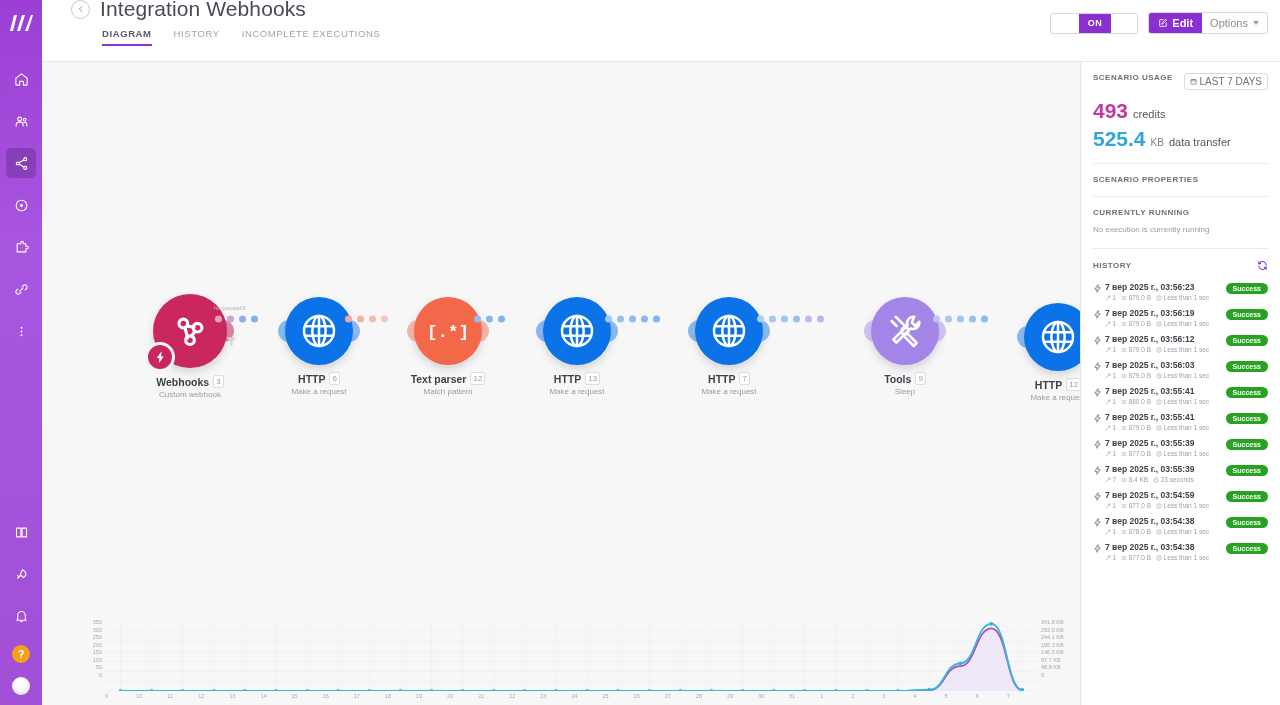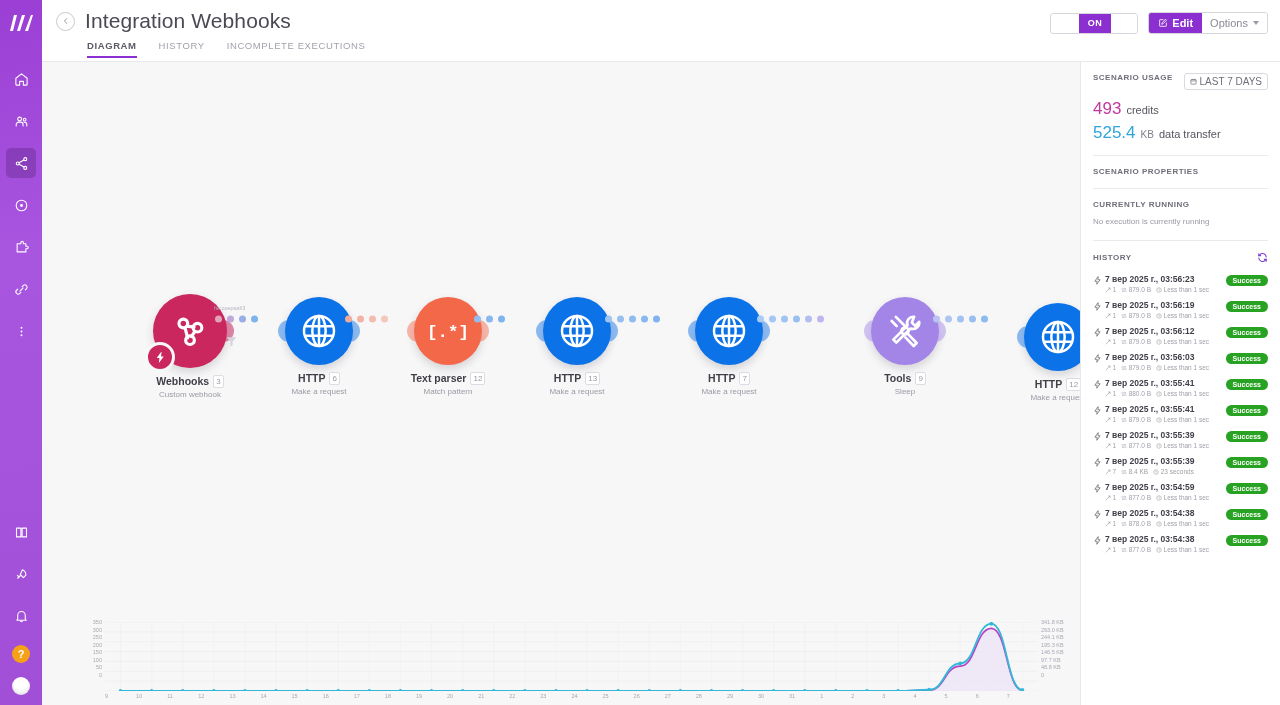--- a/index.html
+++ b/index.html
@@ -44,21 +44,21 @@
     width: 18px; height: 18px; border-radius: 50%;
     background: radial-gradient(circle at 50% 35%, #ffffff 40%, #d9d9de 100%);
     margin: 6px 0 2px; cursor: pointer;
   }
 
   
   .main { flex: 1; height: 705px; display: flex; flex-direction: column; position: relative; }
 
   .topbar {
     height: 62px; background: #fff; border-bottom: 1px solid #e8e8ec;
-    display: flex; align-items: flex-start; padding: 0; position: relative;
+    display: flex; align-items: flex-end; padding: 15px; position: relative;
     flex: 0 0 62px;
   }
   .topbar-left { padding-left: 14px; padding-top: 9px; display: flex; flex-direction: column; }
   .title-row { display: flex; align-items: center; gap: 10px; }
   .back-btn {
     width: 19px; height: 19px; border-radius: 50%; border: 1px solid #c9c9d1;
     display: flex; align-items: center; justify-content: center; cursor: pointer;
     color: #9a9aa4;
   }
   .page-title { font-size: 21px; font-weight: 400; color: #4a4a55; letter-spacing: .1px; }
@@ -99,21 +99,21 @@
   .node { position: absolute; width: 120px; text-align: center; }
   .bubble {
     width: 68px; height: 68px; border-radius: 50%; margin: 0 auto;
     display: flex; align-items: center; justify-content: center;
     box-shadow: 0 4px 9px rgba(40,40,60,0.17); position: relative; cursor: pointer;
   }
   .bubble.big { width: 74px; height: 74px; }
   .bubble svg { display:block; }
   .node-label {
     margin-top: 7px; font-size: 10.5px; font-weight: bold; color: #3f3f48;
-    display: flex; justify-content: center; gap: 4px;
+    display: flex; align-items: center; justify-content: center; gap: 4px;
   }
   .node-num {
     font-size: 8px; font-weight: normal; color: #9a9aa4;
     border: 1px solid #dcdce2; border-radius: 2px; padding: 0 2px; background: #fff;
     line-height: 11px;
   }
   .node-sub { font-size: 8px; color: #9a9aa4; margin-top: 2px; }
 
   .trigger-bolt {
     position: absolute; left: -8px; bottom: -4px; width: 30px; height: 30px;
@@ -155,21 +155,21 @@
     display: flex; align-items: flex-start; justify-content: space-between;
     font-size: 8px; letter-spacing: .5px; color: #6f6f7a; font-weight: bold;
     text-transform: uppercase;
   }
   .chip {
     border: 1px solid #d9d9e0; border-radius: 3px; font-size: 10px; color: #6f6f7a;
     padding: 2px 5px; display: flex; align-items: center; gap: 3px; cursor: pointer;
     font-weight: normal; letter-spacing: 0; background:#fff;
   }
   .usage-row { display: flex; align-items: baseline; gap: 5px; margin-top: 9px; }
-  .usage-num { font-size: 17px; font-weight: normal; text-align: right; }
+  .usage-num { font-size: 21px; font-weight: bold; text-align: right; }
   .usage-num.credits { color: #c3389e; }
   .usage-num.data { color: #30a5da; }
   .usage-unit { font-size: 10px; color: #80808c; }
   .usage-lbl { font-size: 11px; color: #55555f; }
   .divider { height: 1px; background: #eaeaee; margin: 12px 0 0; }
   .sec-body { font-size: 8px; color: #9a9aa4; line-height: 12px; margin-top: 7px; }
 
   .hist-head { display: flex; align-items: center; justify-content: space-between; }
   .refresh { cursor: pointer; display:flex; }
   .hist-list { margin-top: 4px; }

